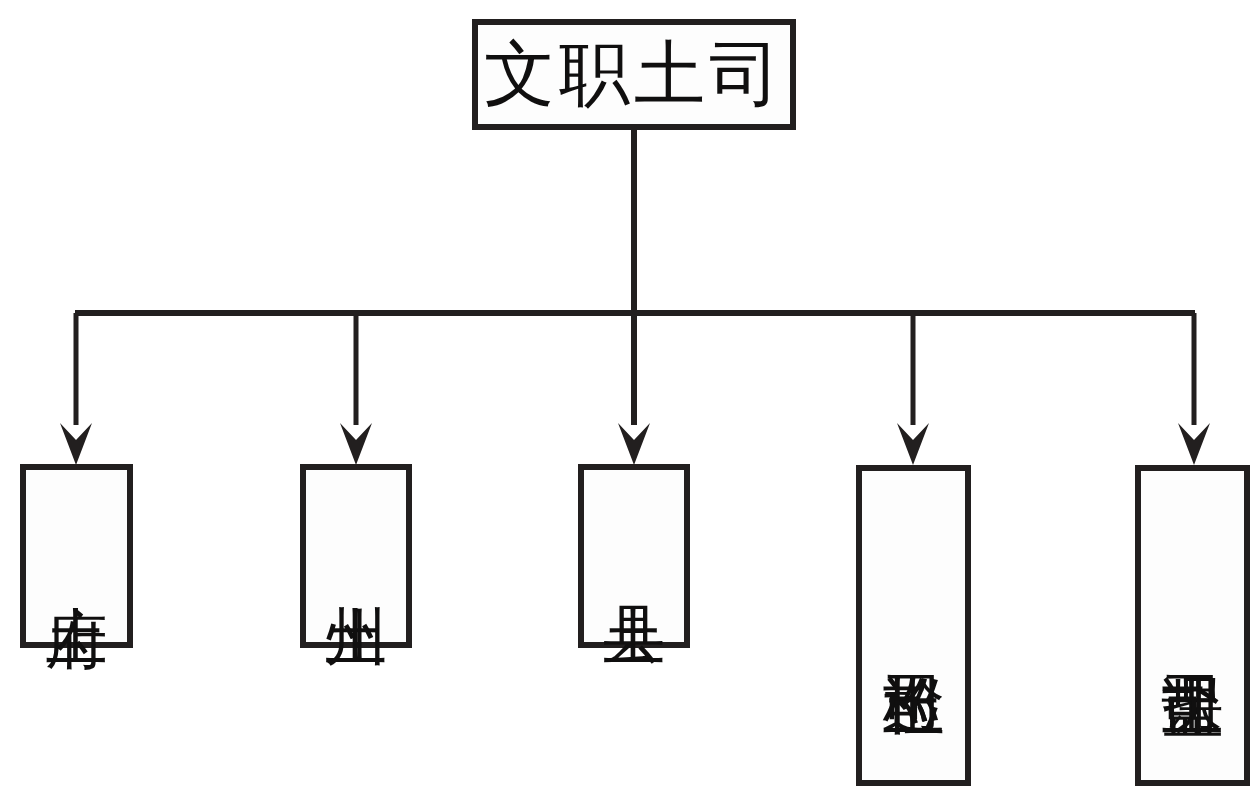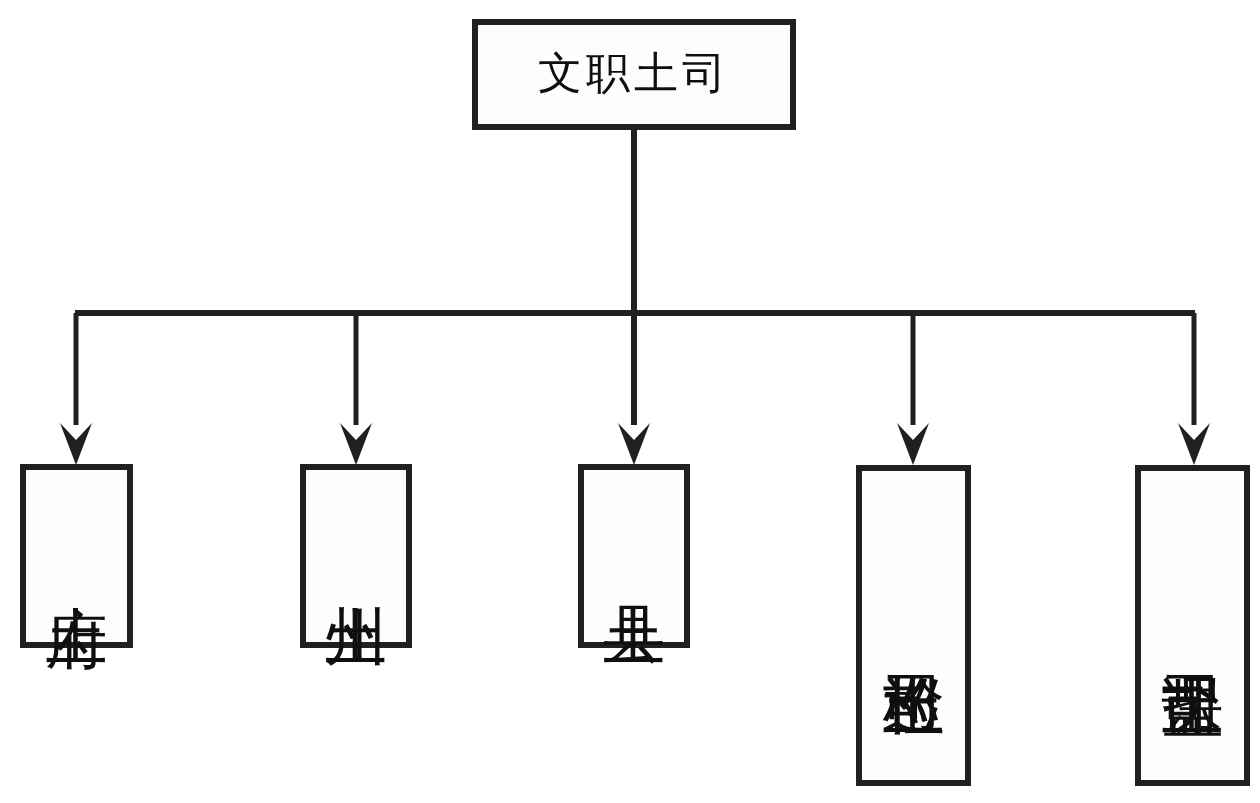--- a/index.html
+++ b/index.html
@@ -46,21 +46,21 @@
   }
   
   .node.root {
     left: 472px;
     top: 19px;
     width: 324px;
     height: 111px;
   }
   .node.root .node-label {
     writing-mode: horizontal-tb;
-    font-size: 44px;
+    font-size: 71px;
     letter-spacing: 4px;
   }
   
   .node.child .node-label {
     writing-mode: vertical-rl;
     text-orientation: upright;
     font-size: 62px;
     line-height: 1;
   }
   .node.c1 { left: 20px;   top: 464px; width: 113px; height: 184px; }

